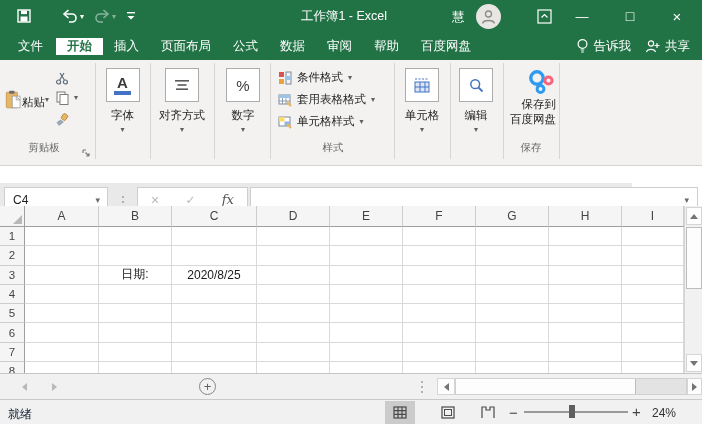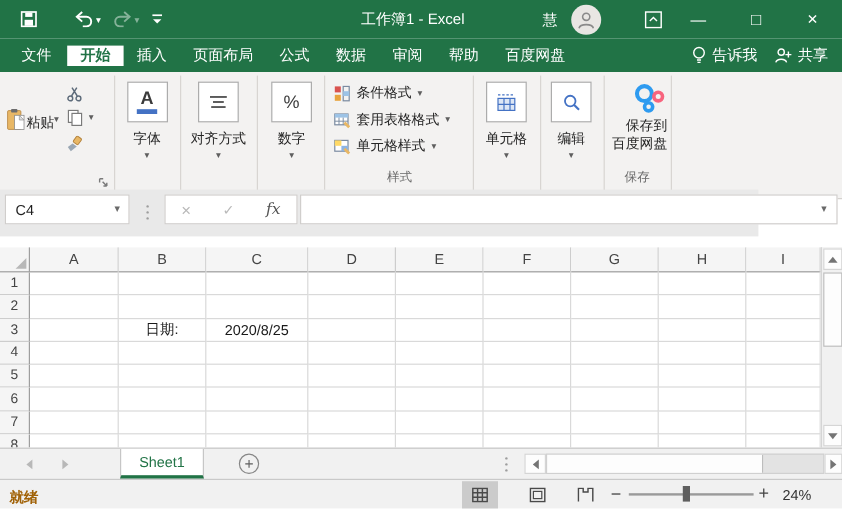--- a/index.html
+++ b/index.html
@@ -26,21 +26,21 @@
   #ribbon{left:0;top:60px;width:702px;height:106px;background:#f3f2f1;border-bottom:1px solid #d5d2cf;box-sizing:border-box;}
   .gsep{top:3px;width:1px;height:96px;background:#d8d5d2;}
   .grouplabel{font-size:10.5px;color:#6a6a6a;text-align:center;}
   .bigbtn-box{width:32px;height:32px;background:#fff;border:1px solid #acacac;
               display:flex;align-items:center;justify-content:center;}
   .ribbon-label{font-size:11.5px;color:#262626;text-align:center;white-space:nowrap;}
   .caret{font-size:8px;color:#5f5f5f;line-height:6px;text-align:center;}
   .styleitem{display:flex;align-items:center;gap:5px;font-size:11.5px;color:#262626;white-space:nowrap;}
   .smallbtn{display:flex;align-items:center;justify-content:center;}
   
-  #fxrow{left:0;top:158px;width:632px;height:39px;background:#e9e9e9;}
+  #fxrow{left:0;top:183px;width:632px;height:39px;background:#e9e9e9;}
   .white-box{background:#fff;border:1px solid #d0cecc;box-sizing:border-box;}
   #namebox{left:4px;top:4px;width:104px;height:25px;display:flex;align-items:center;}
   #namebox .txt{flex:1;padding-left:8px;font-size:12px;color:#1f1f1f;}
   #fxbtns{left:137px;top:4px;width:111px;height:25px;display:flex;align-items:center;justify-content:space-around;}
   #formulabox{left:250px;top:4px;width:448px;height:25px;display:flex;align-items:center;}
   #formulabox .val{flex:1;padding-left:6px;font-size:12px;color:#1f1f1f;}
   .vdots{width:3px;display:flex;flex-direction:column;gap:3px;align-items:center;}
   .vdots i{width:2px;height:2px;border-radius:50%;background:#9d9d9d;}
   
   #grid{left:0;top:206px;width:684px;height:167px;background:#fff;overflow:hidden;}
@@ -188,20 +188,21 @@
         <rect x="4" y="3.5" width="8" height="10" fill="#fff" stroke="#7a7a7a" stroke-width="1"></rect>
       </svg>
     </div>
     <div class="abs caret" style="left:74px;top:35px;">▾</div>
     <div class="abs smallbtn" style="left:53px;top:52px;width:18px;height:16px;">
       <svg width="14" height="14" viewBox="0 0 14 14">
         <rect x="7" y="1" width="5" height="6" rx="1" transform="rotate(35 9.5 4)" fill="#e8b765" stroke="#b3823c" stroke-width=".8"></rect>
         <path d="M5.5 6.5 L9 9 L4 13 L1.5 9.5 Z" fill="#9aa7b4"></path>
       </svg>
     </div>
+    <div class="abs grouplabel" style="left:0px;top:81px;width:88px;">剪贴板</div>
     <div class="abs" style="left:82px;top:83px;">
       <svg width="8" height="8" viewBox="0 0 8 8">
         <path d="M1 1 H4 M1 1 V4" stroke="#7a7a7a" stroke-width="1.2" fill="none"></path>
         <path d="M3.5 3.5 L7 7 M7 7 V4.2 M7 7 H4.2" stroke="#7a7a7a" stroke-width="1.2" fill="none"></path>
       </svg>
     </div>
     <div class="abs gsep" style="left:95px;"></div>
 
     <div class="abs" style="left:98px;top:8px;width:49px;display:flex;flex-direction:column;align-items:center;">
       <div class="bigbtn-box">
@@ -448,23 +449,20 @@
       </div>
     <div class="abs" style="left:1px;top:21px;width:16px;height:62px;background:#fdfdfd;border:1px solid #bdbdbd;box-sizing:border-box;"></div>
     <div class="sb-btn abs" style="left:1px;top:148px;width:16px;height:18px;">
         <span class="tri-down"></span>
       </div>
   </div>
 
   <div id="sheetrow" class="abs">
     <span class="abs tri-left" style="left:22px;top:9px;opacity:.45;"></span>
     <span class="abs tri-right" style="left:52px;top:9px;opacity:.45;"></span>
-    <div id="sheettab" class="abs">
-      <span>Sheet1</span>
-    </div>
     <div id="addsheet" class="abs">
         <span>+</span>
       </div>
     <div class="abs vdots" style="left:420px;top:7px;">
         <i></i>
         <i></i>
         <i></i>
       </div>
 
     <div class="sb-btn abs" style="left:437px;top:4px;width:18px;height:17px;">
@@ -472,21 +470,21 @@
       </div>
     <div class="abs" style="left:455px;top:4px;width:232px;height:17px;background:#e3e3e3;border:1px solid #d0d0d0;box-sizing:border-box;">
       <div style="width:180px;height:15px;background:#fdfdfd;border-right:1px solid #bdbdbd;box-sizing:border-box;"></div>
     </div>
     <div class="sb-btn abs" style="left:687px;top:4px;width:15px;height:17px;">
         <span class="tri-right"></span>
       </div>
   </div>
 
   <div id="statusbar" class="abs">
-    <span class="abs" style="left:8px;top:6px;font-size:12px;color:#a16207;font-weight:bold;">就绪</span>
+    <span class="abs" style="left:8px;top:6px;font-size:12px;color:#0f172a;">就绪</span>
     <div class="viewbtn active abs" style="left:385px;">
       <svg width="14" height="13" viewBox="0 0 14 13">
         <rect x="1" y="1" width="12" height="11" fill="none" stroke="#4a4a4a" stroke-width="1.2"></rect>
         <path d="M1 4.7 H13 M1 8.4 H13 M5 1 V12 M9 1 V12" stroke="#4a4a4a" stroke-width="1.2"></path>
       </svg>
     </div>
     <div class="viewbtn abs" style="left:433px;">
       <svg width="14" height="13" viewBox="0 0 14 13">
         <rect x="1" y="1" width="12" height="11" fill="none" stroke="#4a4a4a" stroke-width="1.2"></rect>
         <rect x="3.5" y="3.5" width="7" height="6" fill="none" stroke="#4a4a4a" stroke-width="1"></rect>

